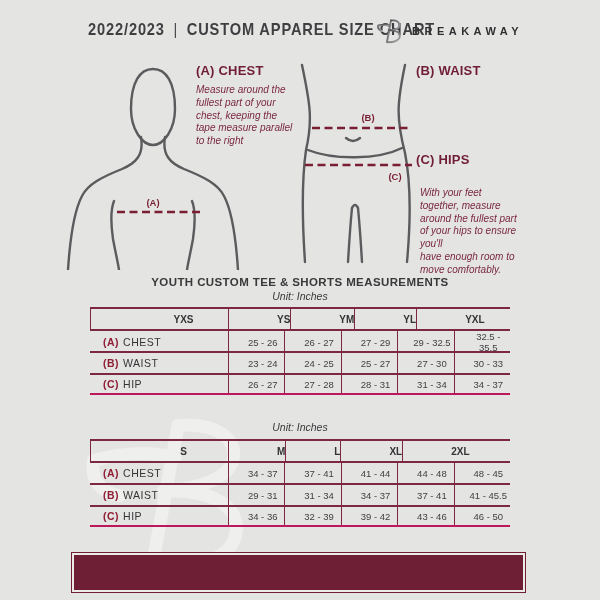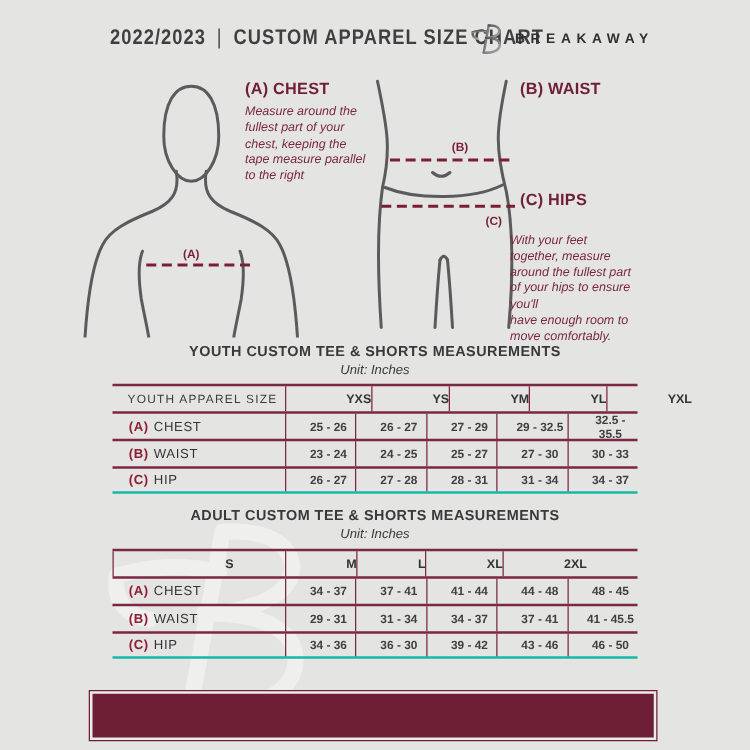--- a/index.html
+++ b/index.html
@@ -19,26 +19,26 @@
 
   
   .section-title{left:0;width:600px;text-align:center;font-size:11.5px;font-weight:700;
     letter-spacing:.4px;color:#39393b;}
   .section-unit{left:0;width:600px;text-align:center;font-size:10.5px;font-style:italic;color:#39393b;}
 
   
   .size-table{left:90px;width:420px;}
   .trow{display:grid;grid-template-columns:138px repeat(5,1fr);height:22px;
     border-top:2px solid #7c2743;box-sizing:border-box;align-items:center;}
-  .trow:last-child{border-bottom:2px solid #14b8a6;}
+  .trow:last-child{border-bottom:2px solid #be185d;}
   .cell-label{padding-left:12px;font-size:9.5px;letter-spacing:1px;color:#3b3b3d;font-weight:500;}
   .cell-size{font-size:10px;font-weight:700;color:#343436;text-align:center;border-left:1.5px solid #7c2743;height:100%;display:flex;align-items:center;justify-content:center;box-sizing:border-box;padding-left:48px;}
   .cell-rowlabel{padding-left:13px;font-size:10.5px;color:#343436;letter-spacing:.5px;font-weight:500;}
   .cell-rowlabel .mkey{color:#8f1d33;font-weight:700;margin-right:4px;}
-  .cell-val{font-size:9.5px;font-weight:700;color:#3f3f41;text-align:center;border-left:1.5px solid #7c2743;height:100%;display:flex;align-items:center;justify-content:center;box-sizing:border-box;padding-left:12px;}
+  .cell-val{font-size:9.5px;font-weight:400;color:#3f3f41;text-align:center;border-left:1.5px solid #7c2743;height:100%;display:flex;align-items:center;justify-content:center;box-sizing:border-box;padding-left:12px;}
 
   
   #footer-bar{left:72px;top:553px;width:453px;height:39px;background:#6e1e35;
     border:2px solid #ebebea;box-sizing:border-box;box-shadow:0 0 0 1px #6e1e35;}
 
   
   #watermark{left:78px;top:408px;z-index:0;position:absolute;}
 
   svg{display:block;}
 </style>
@@ -108,34 +108,33 @@
   <div class="layer guide-heading" style="left:196px;top:63px;">(A) CHEST</div>
   <div class="layer guide-body" style="left:196px;top:84px;width:118px;">Measure around the
 fullest part of your
 chest, keeping the
 tape measure parallel
 to the right</div>
 
   <div class="layer guide-heading" style="left:416px;top:63px;">(B) WAIST</div>
 
   <div class="layer guide-heading" style="left:416px;top:152px;">(C) HIPS</div>
-  <div class="layer guide-body" style="left:408px;top:187px;width:125px;">With your feet
+  <div class="layer guide-body" style="left:420px;top:187px;width:125px;">With your feet
 together, measure
 around the fullest part
 of your hips to ensure
 you'll
 have enough room to
 move comfortably.</div>
 
   <div class="layer section-title" style="top:276px;">YOUTH CUSTOM TEE &amp; SHORTS MEASUREMENTS</div>
   <div class="layer section-unit" style="top:290px;">Unit: Inches</div>
 
   <div class="layer size-table" style="top:307px;">
     <div class="trow">
-      <div class="cell-label">YOUTH APPAREL SIZE</div>
       <div class="cell-size">YXS</div>
       <div class="cell-size">YS</div>
       <div class="cell-size">YM</div>
       <div class="cell-size">YL</div>
       <div class="cell-size">YXL</div>
     </div>
     <div class="trow">
       <div class="cell-rowlabel"><span class="mkey">(A)</span><span>CHEST</span></div>
       <div class="cell-val">25 - 26</div>
       <div class="cell-val">26 - 27</div>
@@ -154,21 +153,20 @@
     <div class="trow">
       <div class="cell-rowlabel"><span class="mkey">(C)</span><span>HIP</span></div>
       <div class="cell-val">26 - 27</div>
       <div class="cell-val">27 - 28</div>
       <div class="cell-val">28 - 31</div>
       <div class="cell-val">31 - 34</div>
       <div class="cell-val">34 - 37</div>
     </div>
   </div>
 
-  <div class="layer section-title" style="top:407px;">ADULT CUSTOM TEE &amp; SHORTS MEASUREMENTS</div>
   <div class="layer section-unit" style="top:421px;">Unit: Inches</div>
 
   <div class="layer size-table" style="top:439px;">
     <div class="trow">
       <div class="cell-size">S</div>
       <div class="cell-size">M</div>
       <div class="cell-size">L</div>
       <div class="cell-size">XL</div>
       <div class="cell-size">2XL</div>
     </div>
@@ -184,21 +182,21 @@
       <div class="cell-rowlabel"><span class="mkey">(B)</span><span>WAIST</span></div>
       <div class="cell-val">29 - 31</div>
       <div class="cell-val">31 - 34</div>
       <div class="cell-val">34 - 37</div>
       <div class="cell-val">37 - 41</div>
       <div class="cell-val">41 - 45.5</div>
     </div>
     <div class="trow">
       <div class="cell-rowlabel"><span class="mkey">(C)</span><span>HIP</span></div>
       <div class="cell-val">34 - 36</div>
-      <div class="cell-val">36 - 30</div>
+      <div class="cell-val">32 - 39</div>
       <div class="cell-val">39 - 42</div>
       <div class="cell-val">43 - 46</div>
       <div class="cell-val">46 - 50</div>
     </div>
   </div>
 
   <div class="layer" id="footer-bar"></div>
 
 </div>
 

